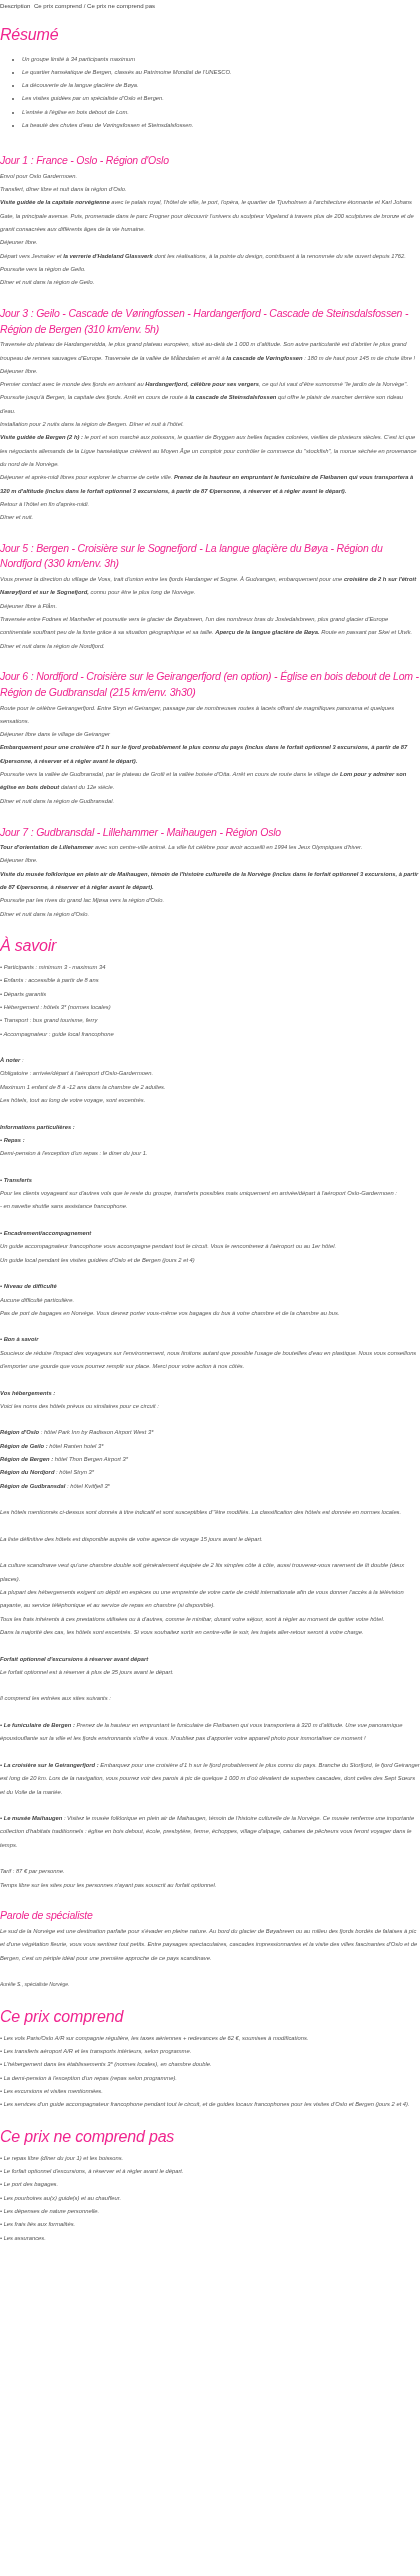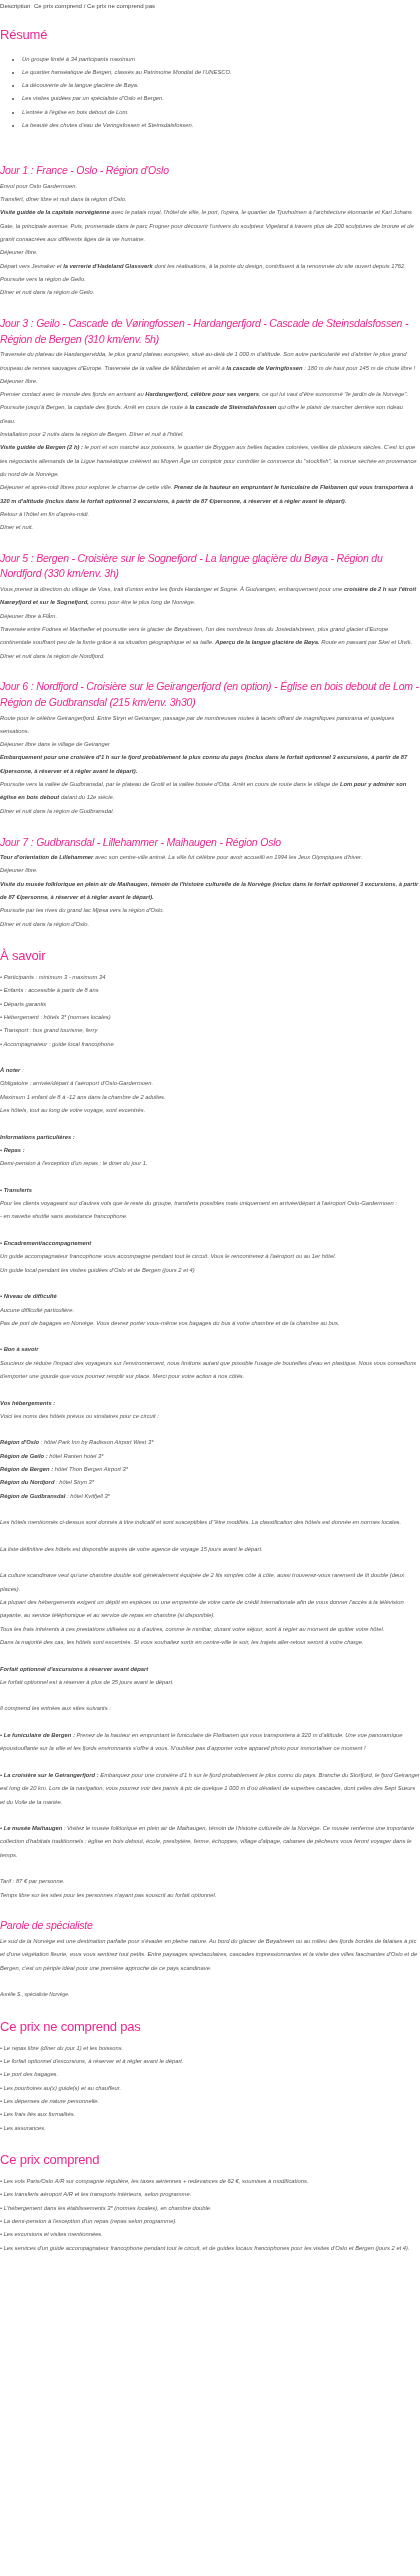--- a/index.html
+++ b/index.html
@@ -8,36 +8,37 @@
     font-family: "Liberation Sans", sans-serif;
     color: #555555;
     font-size: 5.8px;
     line-height: 13.3px;
   }
   .wrap { padding: 0 0 11px 0; }
   .top-tabs { font-size: 6.1px; color: #444; font-style: normal; line-height: 9px; padding-top: 1.1px; }
   .top-tabs span { margin-right: 1.7px; }
   h2.sec {
     color: #f0258f;
+    font-style: italic;
     font-weight: normal;
-    font-size: 13px;
+    font-size: 16px;
     line-height: 14.4px;
     margin: 18px 0 5.5px 0;
     letter-spacing: -0.2px;
   }
   h2.day {
     color: #f0258f;
     font-style: italic;
     font-weight: normal;
     font-size: 10.5px;
     line-height: 15.5px;
     margin: 16.6px 0 1.1px 0;
     letter-spacing: -0.2px;
   }
-  h2.first { margin-top: 31px; }
+  h2.first { margin-top: 21px; }
   p { margin: 0; font-style: italic; }
   b { font-weight: bold; color: #444; }
   ul.bullets { margin: 10px 0 0 0; padding-left: 22px; list-style: disc; font-style: italic; }
   ul.bullets li { line-height: 13.3px; }
   .dotlist { margin-top: 7.8px; }
   .dotlist p::before { content: "• "; }
   .gap { height: 13.3px; }
   .sig { font-size: 5px; font-style: italic; }
 </style>
 </head>
@@ -183,37 +184,37 @@
   </section>
 
   <section>
     <h2 class="day">Parole de spécialiste</h2>
     <p>Le sud de la Norvège est une destination parfaite pour s'évader en pleine nature. Au bord du glacier de Bøyabreen ou au milieu des fjords bordés de falaises à pic et d'une végétation fleurie, vous vous sentirez tout petits. Entre paysages spectaculaires, cascades impressionnantes et la visite des villes fascinantes d'Oslo et de Bergen, c'est un périple idéal pour une première approche de ce pays scandinave.</p>
     <div class="gap"></div>
     <p class="sig">Aurélie S., spécialiste Norvège.</p>
   </section>
 
   <section>
+    <h2 class="sec">Ce prix comprend</h2>
+    <div class="dotlist">
+      <p>Les vols Paris/Oslo A/R sur compagnie régulière, les taxes aériennes + redevances de 62 €, soumises à modifications.</p>
+      <p>Les transferts aéroport A/R et les transports intérieurs, selon programme.</p>
+      <p>L'hébergement dans les établissements 3* (normes locales), en chambre double.</p>
+      <p>La demi-pension à l'exception d'un repas (repas selon programme).</p>
+      <p>Les excursions et visites mentionnées.</p>
+      <p>Les services d'un guide accompagnateur francophone pendant tout le circuit, et de guides locaux francophones pour les visites d'Oslo et Bergen (jours 2 et 4).</p>
+    </div>
+  </section>
+
+  <section>
     <h2 class="sec">Ce prix ne comprend pas</h2>
     <div class="dotlist">
       <p>Le repas libre (dîner du jour 1) et les boissons.</p>
       <p>Le forfait optionnel d'excursions, à réserver et à régler avant le départ.</p>
       <p>Le port des bagages.</p>
       <p>Les pourboires au(x) guide(s) et au chauffeur.</p>
       <p>Les dépenses de nature personnelle.</p>
       <p>Les frais liés aux formalités.</p>
       <p>Les assurances.</p>
     </div>
   </section>
-
-  <section>
-    <h2 class="sec">Ce prix comprend</h2>
-    <div class="dotlist">
-      <p>Les vols Paris/Oslo A/R sur compagnie régulière, les taxes aériennes + redevances de 62 €, soumises à modifications.</p>
-      <p>Les transferts aéroport A/R et les transports intérieurs, selon programme.</p>
-      <p>L'hébergement dans les établissements 3* (normes locales), en chambre double.</p>
-      <p>La demi-pension à l'exception d'un repas (repas selon programme).</p>
-      <p>Les excursions et visites mentionnées.</p>
-      <p>Les services d'un guide accompagnateur francophone pendant tout le circuit, et de guides locaux francophones pour les visites d'Oslo et Bergen (jours 2 et 4).</p>
-    </div>
-  </section>
 </div>
 
 
 </body></html>

